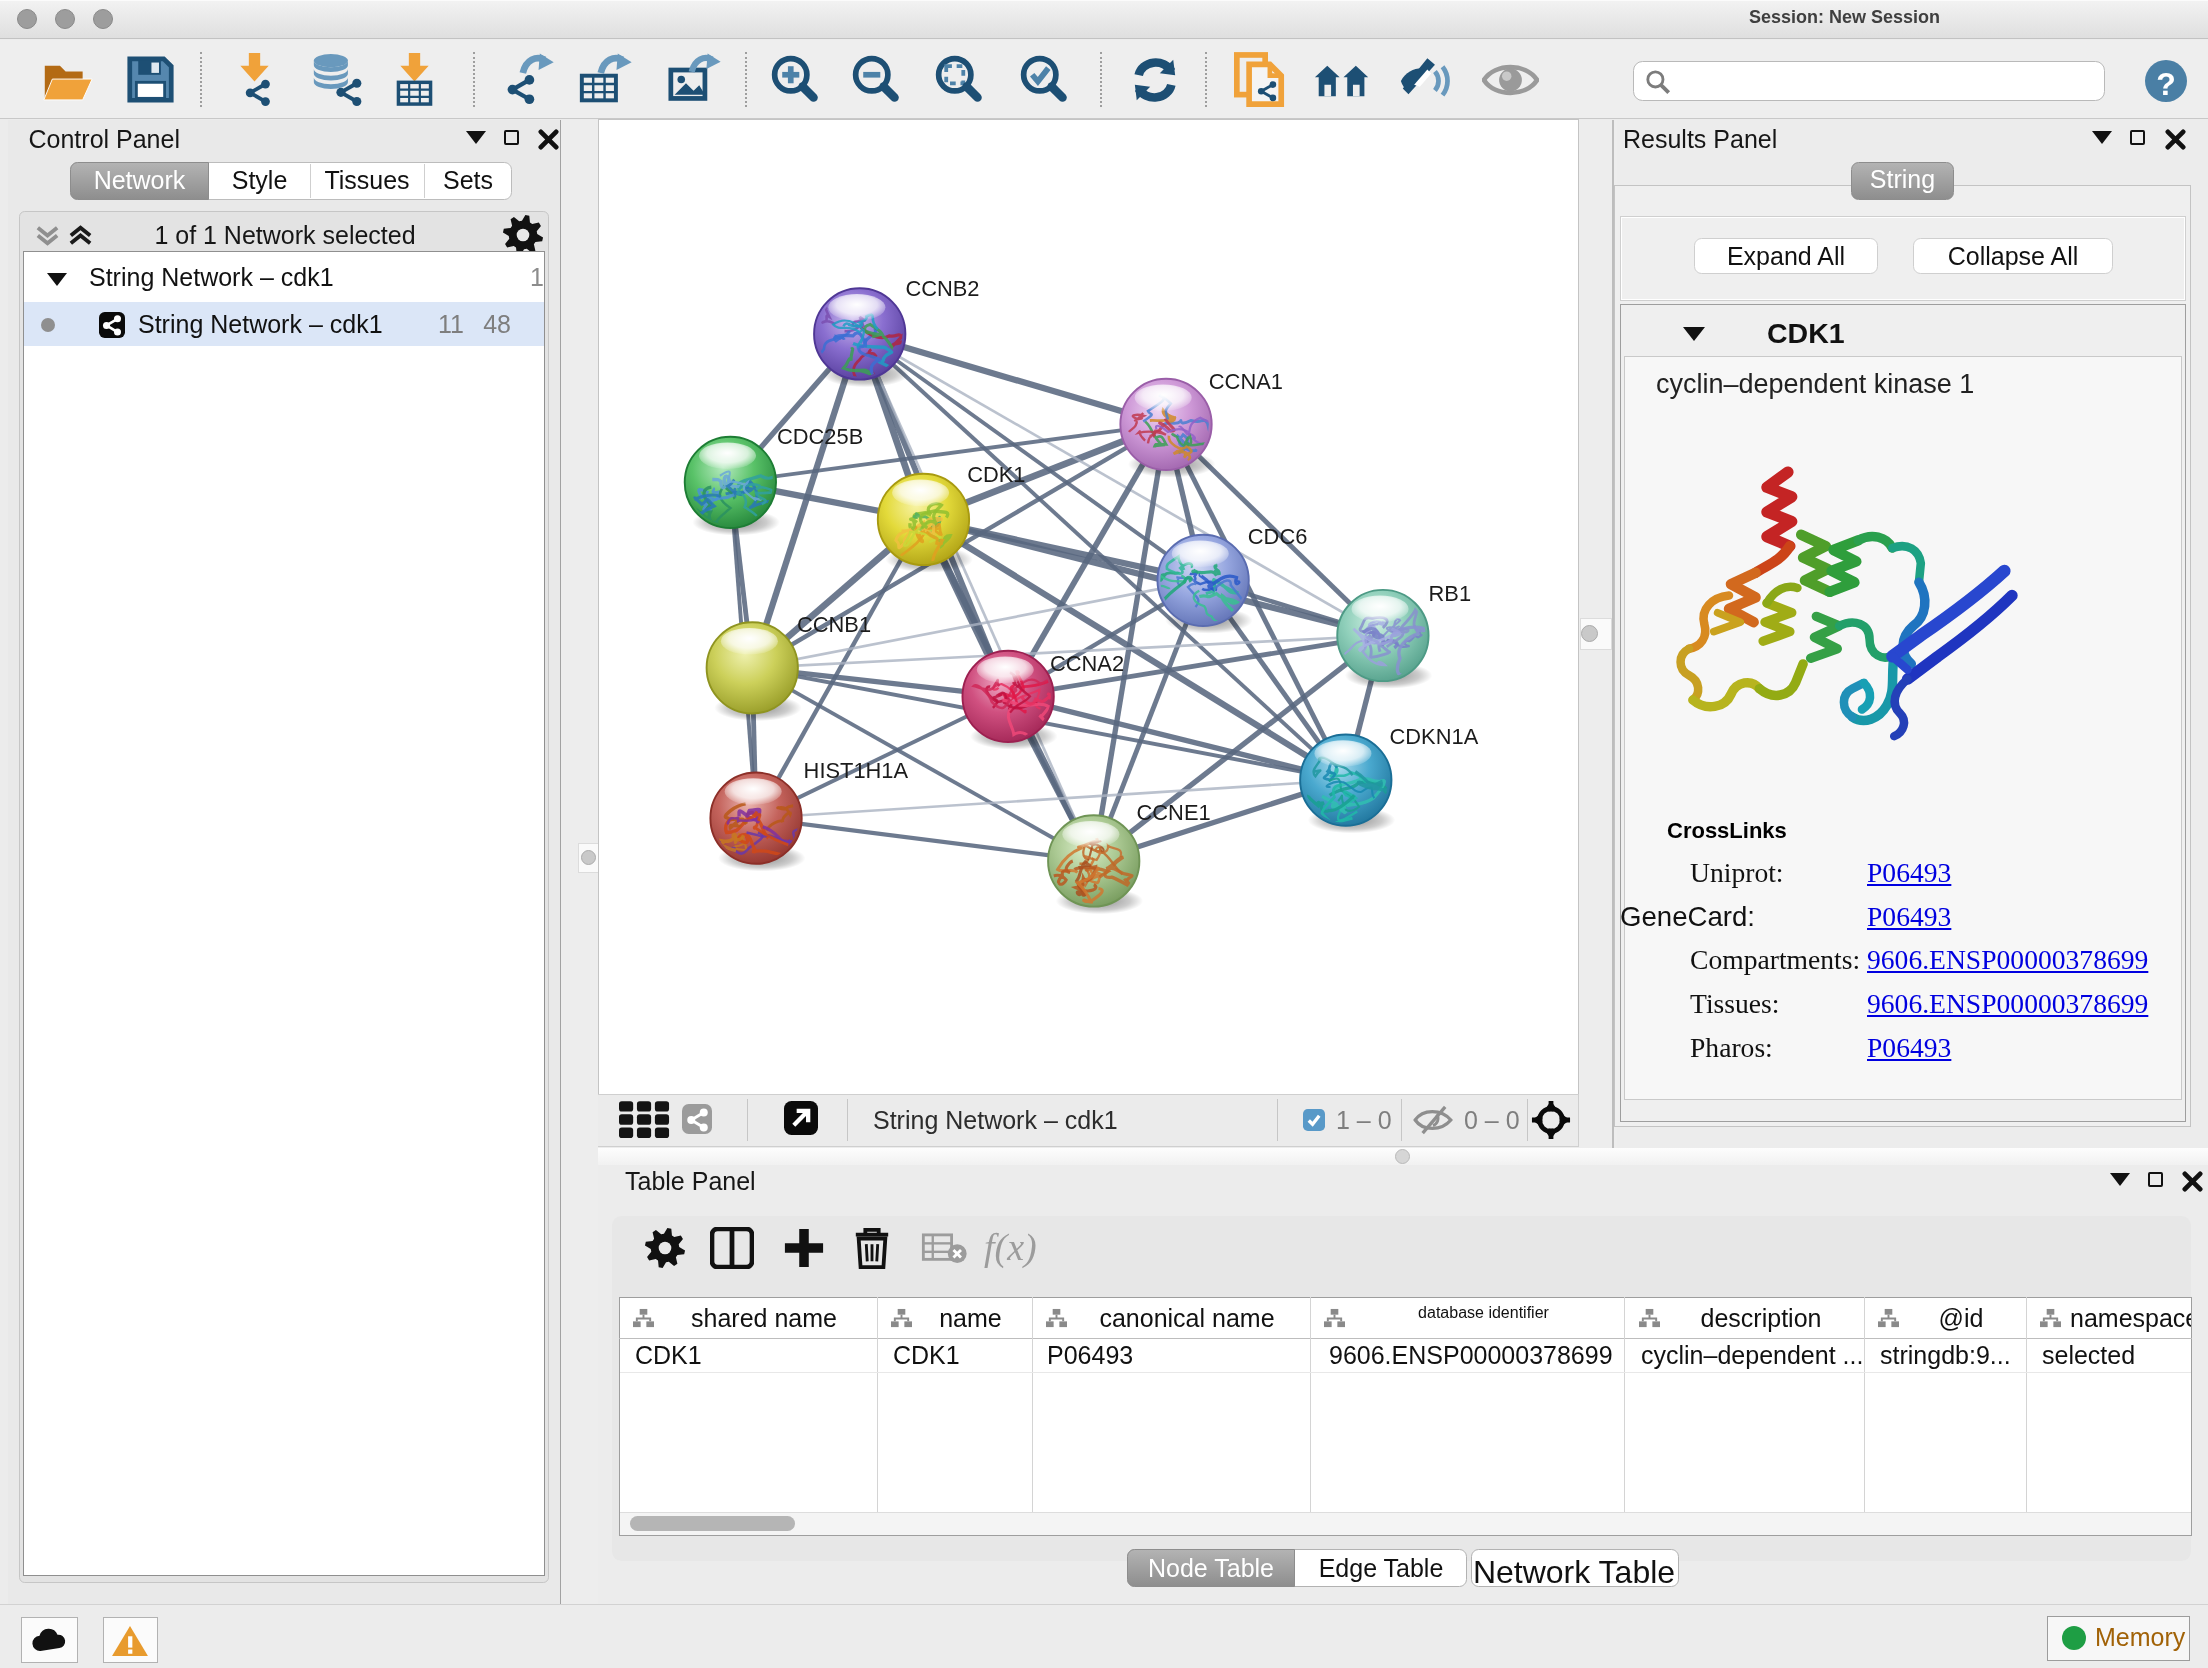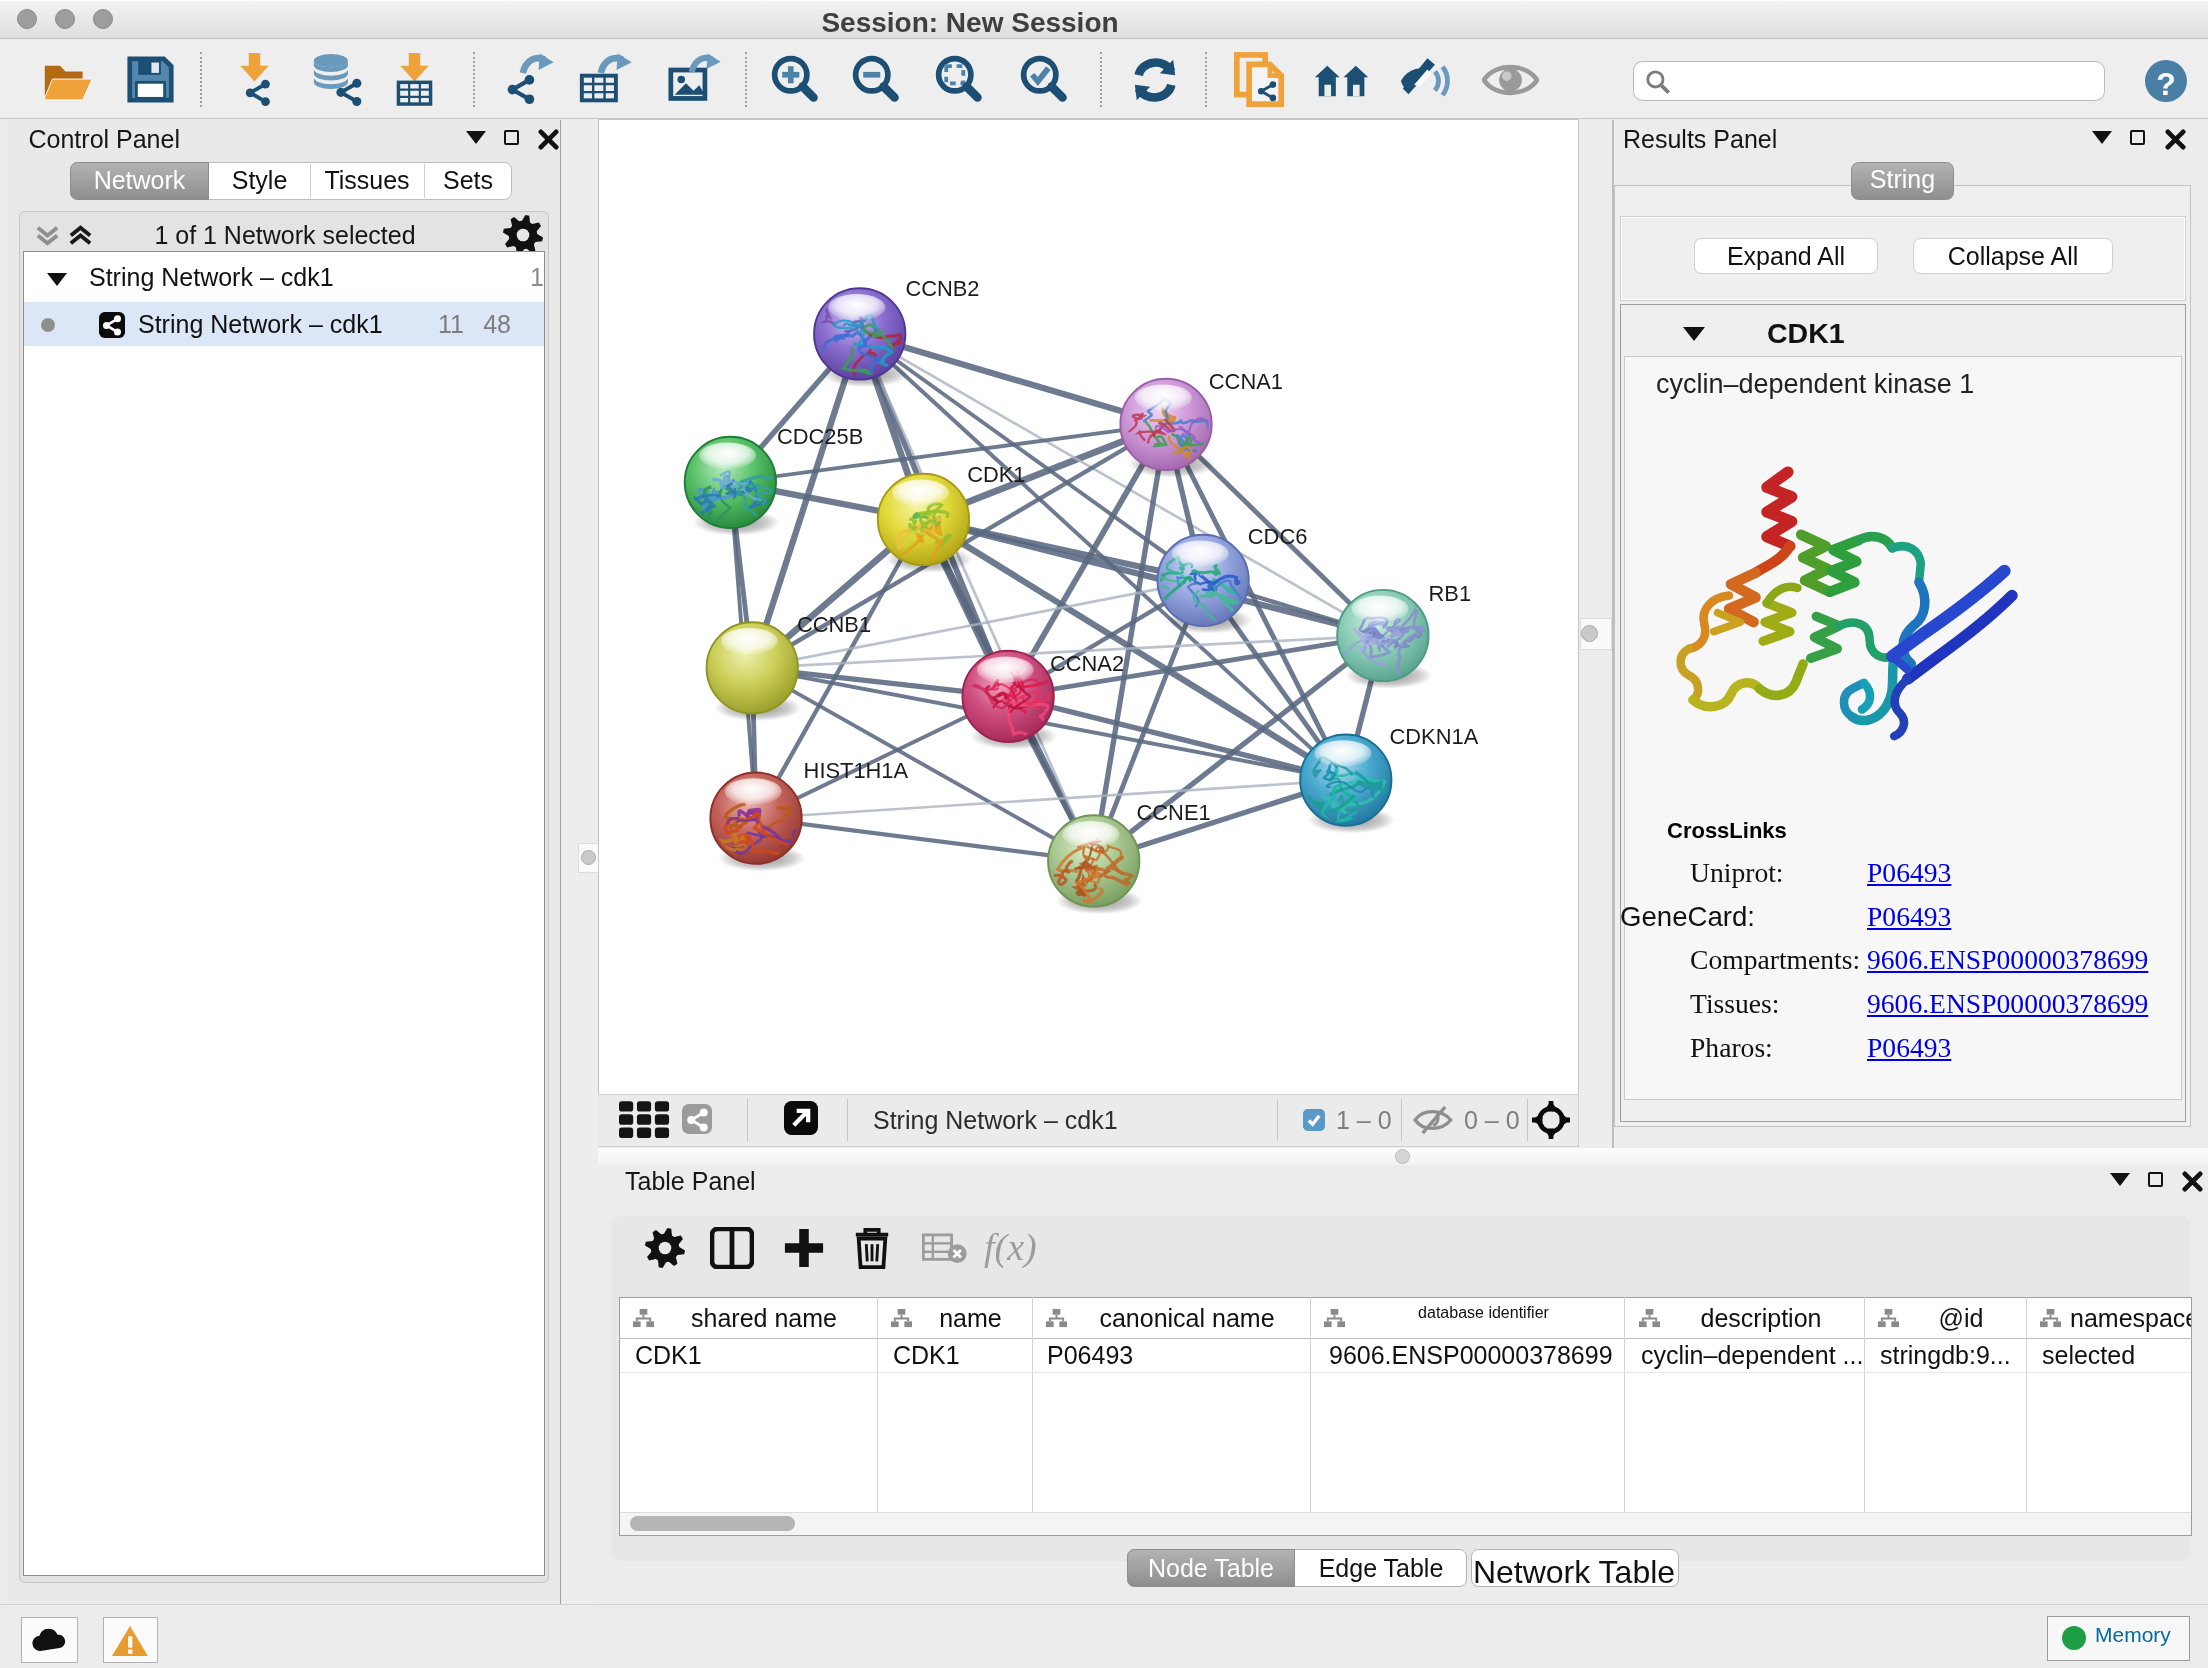--- a/index.html
+++ b/index.html
@@ -5,21 +5,21 @@
 .abs { position:absolute; }
 .txt { position:absolute; white-space:nowrap; }
 .graybtn { background:linear-gradient(#b3b3b3,#8e8e8e); color:#fff; }
 </style></head>
 <body>
 
 <div class="abs" style="left:0;top:0;width:2208px;height:39px;background:linear-gradient(#f2f2f2,#dfdfdf);border-bottom:1px solid #c2c2c2;border-top:1px solid #fbfbfb"></div>
 <div class="abs" style="left:17px;top:8.6px;width:20px;height:20px;border-radius:50%;background:#9d9d9d;border:1px solid #8a8a8a"></div>
 <div class="abs" style="left:55px;top:8.6px;width:20px;height:20px;border-radius:50%;background:#9d9d9d;border:1px solid #8a8a8a"></div>
 <div class="abs" style="left:93px;top:8.6px;width:20px;height:20px;border-radius:50%;background:#9d9d9d;border:1px solid #8a8a8a"></div>
-<div class="txt" style="left:0;top:6.7px;width:1940px;text-align:center;font-size:28px;font-weight:600;color:#3f3f3f">Session: New Session</div>
+<div class="txt" style="left:0;top:6.7px;width:1940px;text-align:right;font-size:18px;font-weight:600;color:#3f3f3f">Session: New Session</div>
 
 <div class="abs" style="left:0;top:40px;width:2208px;height:79px;background:#eeeeee;border-bottom:1.9px solid #c8c8c8"></div>
 <div class="abs" style="left:200px;top:52px;height:55px;border-left:2.9px dotted #9e9e9e"></div>
 <div class="abs" style="left:473px;top:52px;height:55px;border-left:2.9px dotted #9e9e9e"></div>
 <div class="abs" style="left:745px;top:52px;height:55px;border-left:2.9px dotted #9e9e9e"></div>
 <div class="abs" style="left:1100px;top:52px;height:55px;border-left:2.9px dotted #9e9e9e"></div>
 <div class="abs" style="left:1205px;top:52px;height:55px;border-left:2.9px dotted #9e9e9e"></div>
 <svg style="position:absolute;left:41px;top:56px" width="53" height="48" viewBox="0 0 56 50">
     <path d="M4,10 L20,10 L26,16 L44,16 L44,44 L4,44 Z" fill="#b36a14"></path>
     <path d="M12,24 L54,24 L44,46 L3,46 Z" fill="#f0a23a"></path>
@@ -767,14 +767,14 @@
     <path d="M10,24 a8,8 0 0 1 -1,-16 a10,10 0 0 1 19,-1 a7,7 0 0 1 2,14 Z" fill="#111"></path>
   </svg>
 <div class="abs" style="left:103px;top:1617px;width:55px;height:46px;background:#fbfbfb;border:1.9px solid #b2b2b2"></div>
 <svg class="abs" style="left:110px;top:1624px" width="40" height="34" viewBox="0 0 42 36">
     <path d="M21,2 L40,34 L2,34 Z" fill="#e89b2e"></path>
     <rect x="19" y="13" width="4.5" height="12" fill="#fff"></rect>
     <rect x="19" y="27" width="4.5" height="4.5" fill="#fff"></rect>
   </svg>
 <div class="abs" style="left:2047px;top:1616px;width:143px;height:45px;background:#f7f7f7;border:1.9px solid #9c9c9c"></div>
 <div class="abs" style="left:2062px;top:1626px;width:24px;height:24px;border-radius:50%;background:#1e9e44"></div>
-<div class="txt" style="left:2095px;top:1623px;font-size:21px;color:#0369a1">Memory</div>
+<div class="txt" style="left:2095px;top:1623px;font-size:25px;color:#a16207">Memory</div>
 
 
 </body></html>

